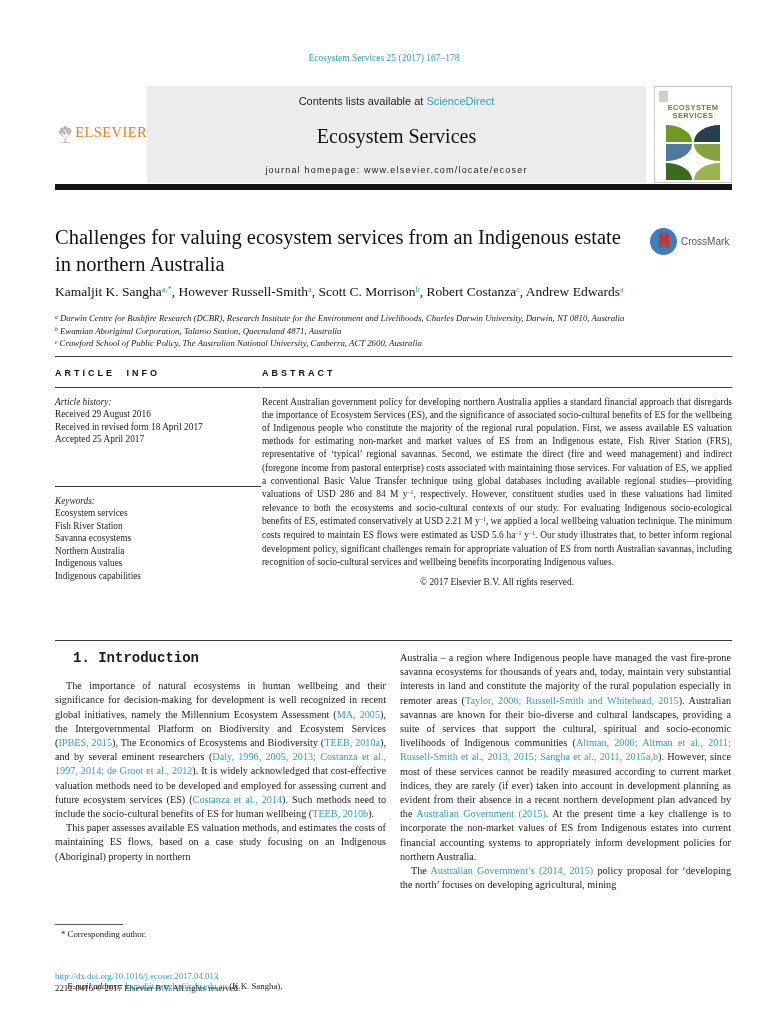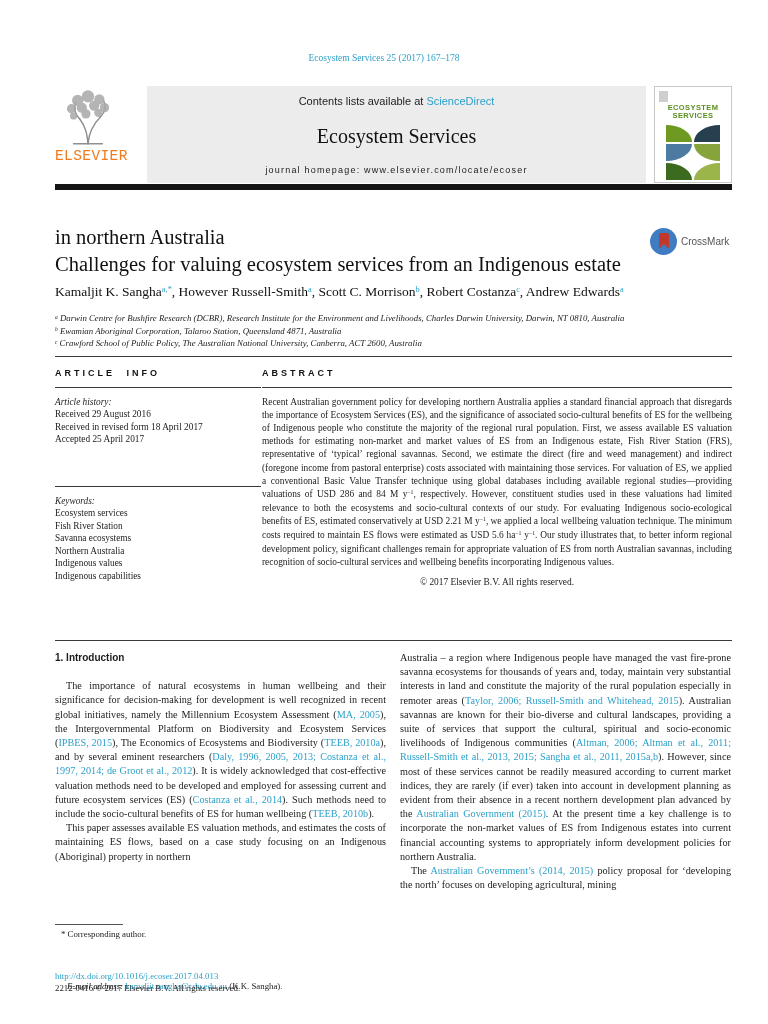--- a/index.html
+++ b/index.html
@@ -7,21 +7,21 @@
         font-family:"Liberation Serif","DejaVu Serif",serif;color:#1c1c1c;}
   .lnk{color:#2da0c9;}
   .sup{font-size:0.62em;position:relative;top:-0.45em;}
   .suplnk{color:#2da0c9;font-size:0.62em;position:relative;top:-0.45em;}
   .i{font-style:italic;}
 
   .journal-ref{position:absolute;top:53px;left:0;right:0;text-align:center;
                font-size:9.5px;color:#2da0c9;}
 
   .header-row{position:absolute;top:86px;left:55px;width:677px;height:97px;display:flex;}
-  .logo{width:92px;display:flex;flex-direction:column;justify-content:flex-start;font-family:Liberation Mono, monospace;}
+  .logo{width:92px;display:flex;flex-direction:row;align-items:center;justify-content:flex-start;}
   .els-word{font-size:14.5px;color:#f07c1f;letter-spacing:0.4px;margin-top:-4px;}
   .graybox{flex:1;background:#ececec;display:flex;flex-direction:column;justify-content:space-between;
            padding:9px 6px 8px 6px;text-align:center;}
   .contents-line{font-family:"Liberation Sans","DejaVu Sans",sans-serif;font-size:11px;color:#222;}
   .jtitle{font-size:20px;color:#111;}
   .homepage-line{font-family:"Liberation Sans","DejaVu Sans",sans-serif;font-size:9px;
                  letter-spacing:1.2px;color:#222;}
   .cover{width:78px;margin-left:8px;background:#fff;border:1px solid #c9c9c9;position:relative;
          box-sizing:border-box;padding:3px;}
   .cover-mark{width:9px;height:11px;background:#b9b9b9;opacity:.7;margin:1px 0 2px 1px;}
@@ -59,21 +59,21 @@
             letter-spacing:3px;word-spacing:6px;color:#111;}
   .rule-col{height:1px;background:#3a3a3a;margin:7px 0 8px 0;}
   .hist-label,.kw-label{font-style:italic;}
   .abs-text{text-align:justify;color:#1c1c1c;}
   .abs-copy{text-align:center;margin-top:7px;}
   .kw-block{margin-top:40px;}
 
   .body-cols{position:absolute;top:651px;left:55px;width:677px;display:flex;gap:14px;
              font-size:10.2px;line-height:14.2px;text-align:justify;color:#1c1c1c;}
   .col{width:331px;}
-  .col h3{font-size:10px;margin:0 0 14px 0;font-family:Liberation Sans, sans-serif;}
+  .col h3{font-size:14px;margin:0 0 14px 18px;font-family:Liberation Mono, monospace;}
   .para{margin:0;text-indent:11px;}
   .para.cont{text-indent:0;}
 
   .footnote{position:absolute;top:924px;left:55px;width:335px;font-size:8.8px;line-height:11.5px;}
   .fn-rule{width:68px;height:1px;background:#555;margin-bottom:4px;}
   .fn-star{padding-left:6px;}
   .fn-email{padding-left:12px;margin-top:40px;}
 
   .page-footer{position:absolute;top:971px;left:55px;font-size:8.8px;line-height:11.5px;}
 </style>
@@ -133,22 +133,22 @@
         <div class="tile-c" style="background-color: rgb(135, 163, 60);"></div>
         <div class="tile-b" style="background-color: rgb(60, 107, 31);"></div>
         <div class="tile-a" style="background-color: rgb(155, 181, 74);"></div>
       </div>
     </div>
   </div>
 
   <div class="black-bar"></div>
 
   <div class="title-block">
+    <div>Challenges for valuing ecosystem services from an Indigenous estate</div>
     <div>in northern Australia</div>
-    <div>Challenges for valuing ecosystem services from an Indigenous estate</div>
   </div>
 
   <div class="crossmark">
     <div class="cm-circle"></div>
     <span class="cm-label">CrossMark</span>
   </div>
 
   <div class="authors"><span>Kamaljit K. Sangha</span><span class="suplnk">a,*</span><span>, However Russell-Smith</span><span class="suplnk">a</span><span>, Scott C. Morrison</span><span class="suplnk">b</span><span>, Robert Costanza</span><span class="suplnk">c</span><span>, Andrew Edwards</span><span class="suplnk">a</span></div>
 
   <div class="affils">

